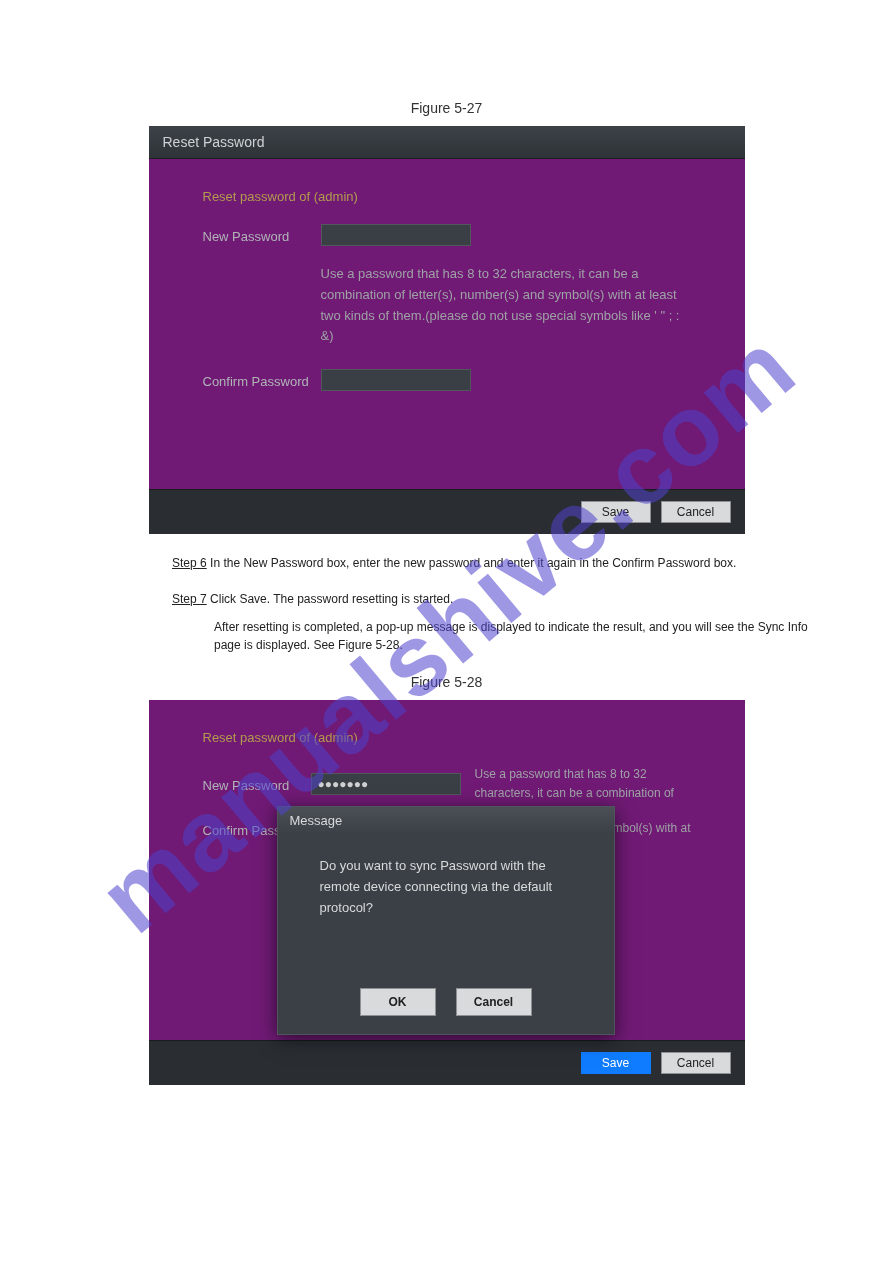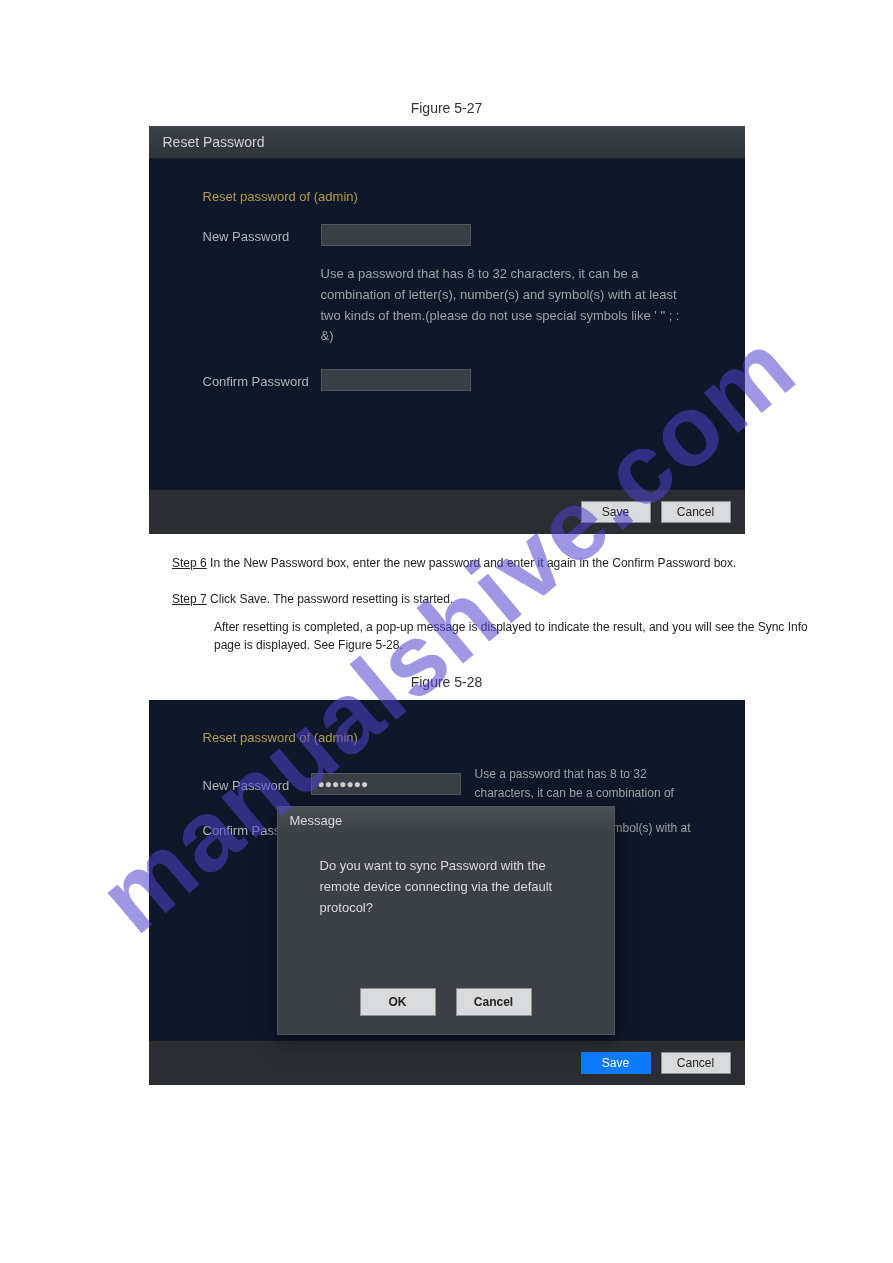--- a/index.html
+++ b/index.html
@@ -26,21 +26,21 @@
 }
 .caption {
   text-align: center;
   font-size: 14px;
   color: #333;
   margin-bottom: 10px;
 }
 .dialog {
   width: 596px;
   margin: 0 auto 20px auto;
-  background: #0f172a;
+  background: #701a75;
   position: relative;
 }
 .dialog-title {
   background: linear-gradient(#3c4248, #2e3338);
   color: #cfd2d4;
   font-size: 14px;
   padding: 8px 14px;
   border-bottom: 1px solid #1c1f22;
 }
 .dialog-body {

